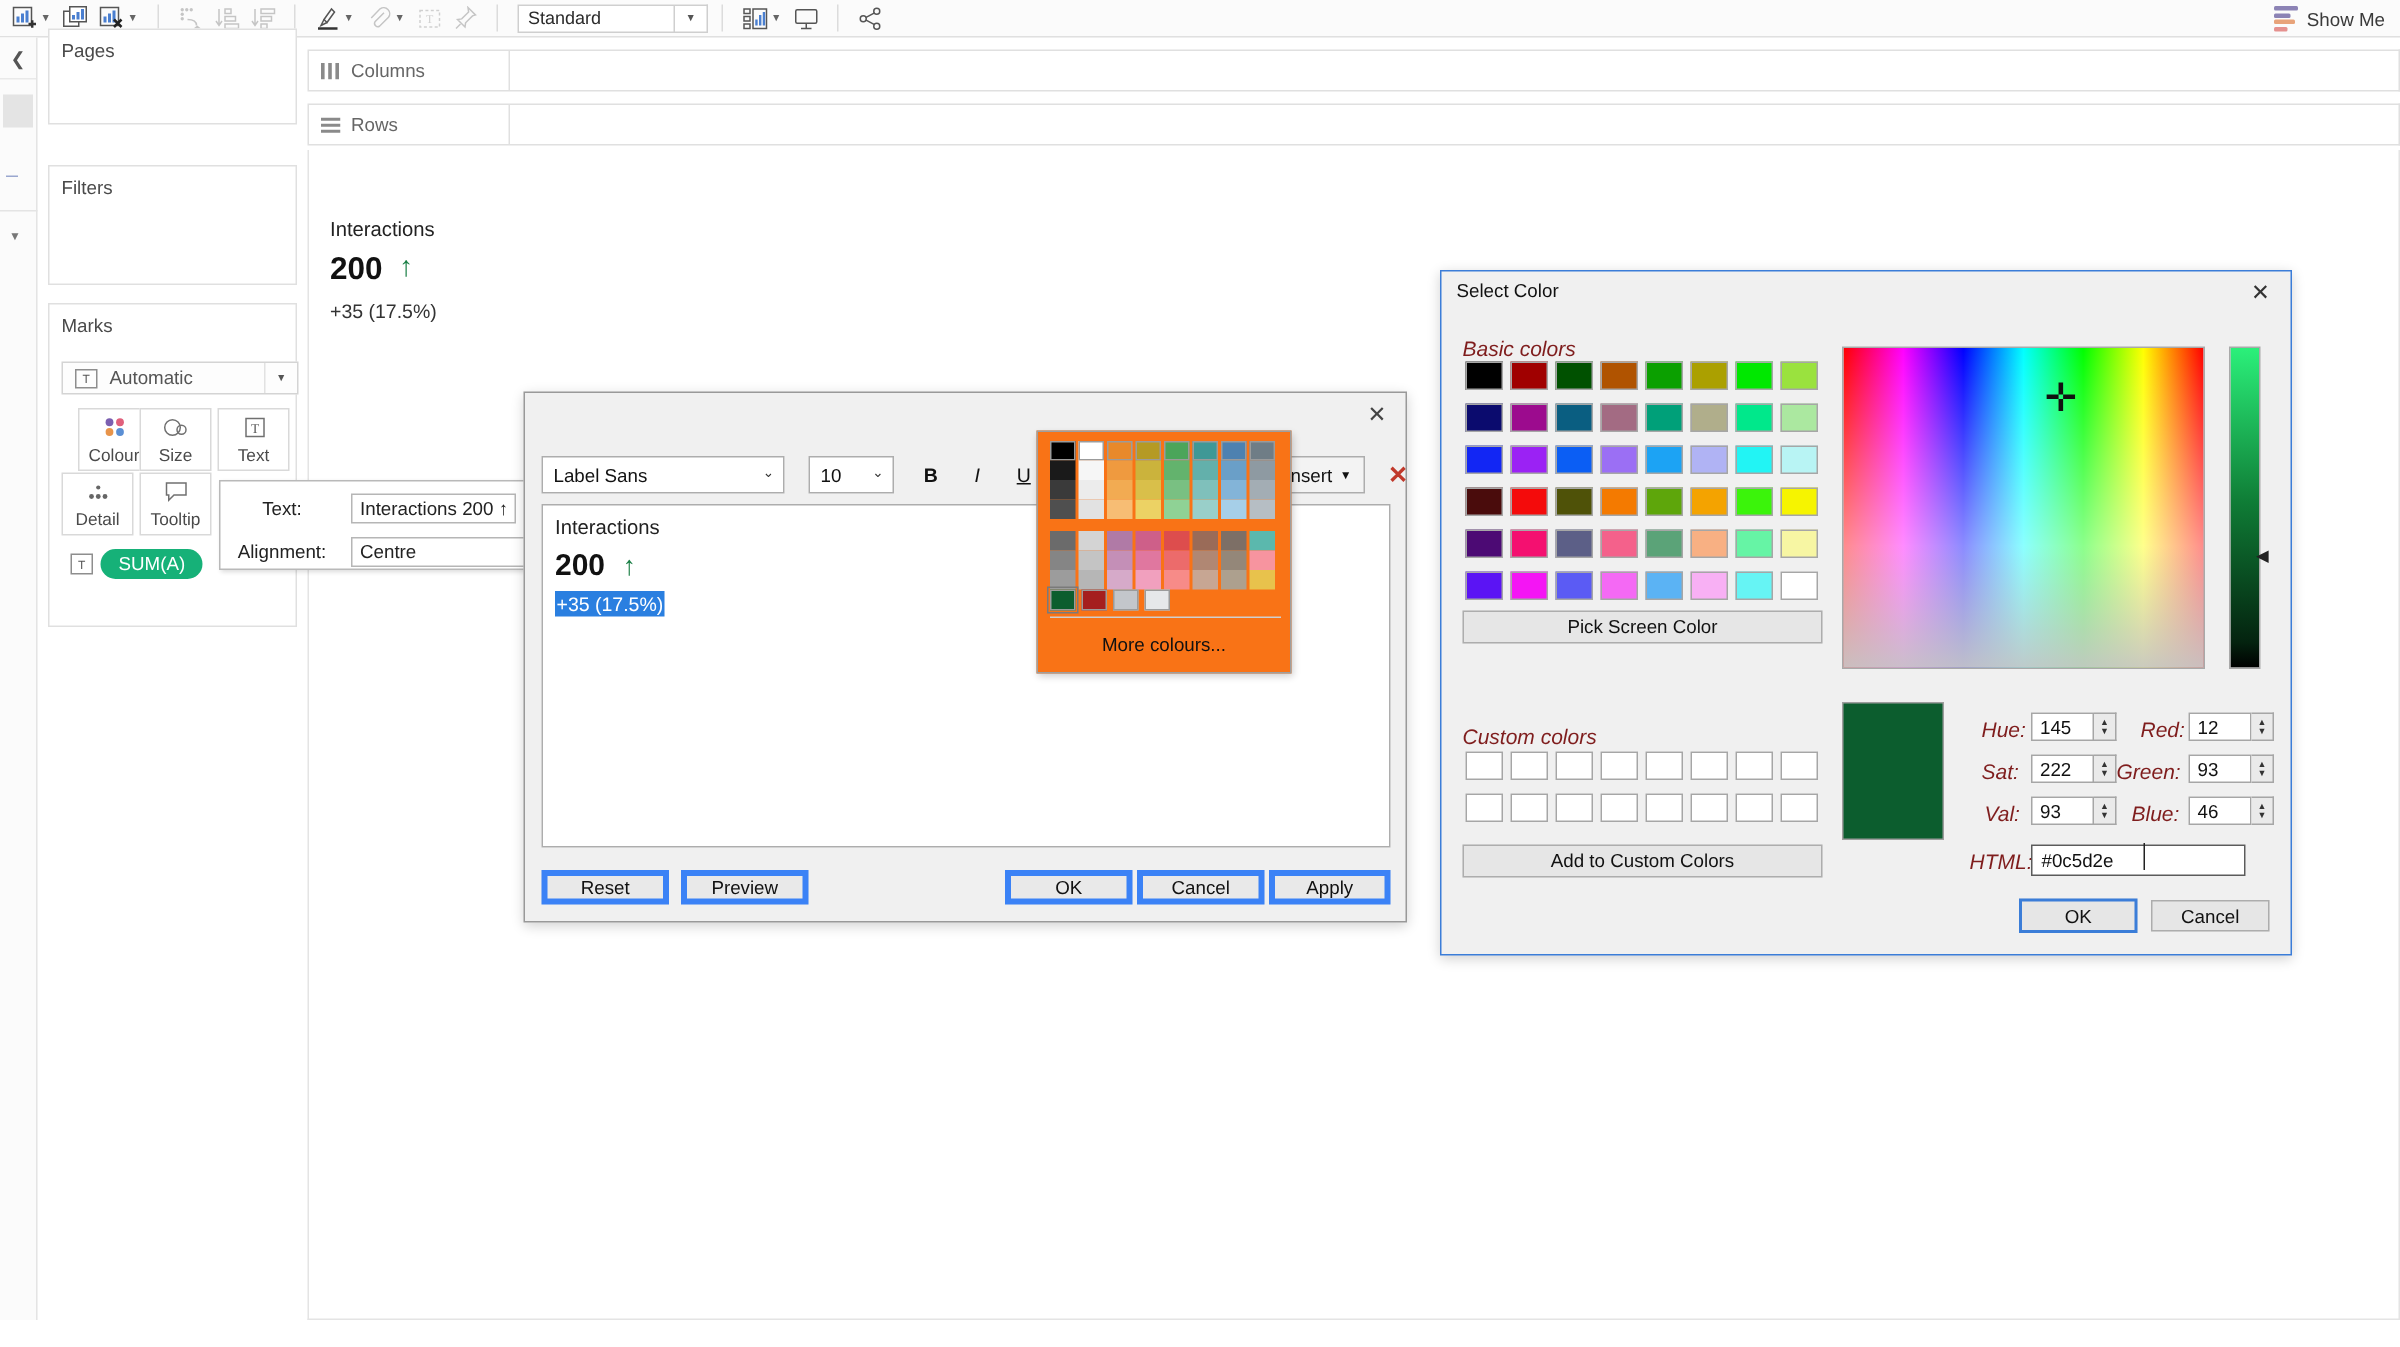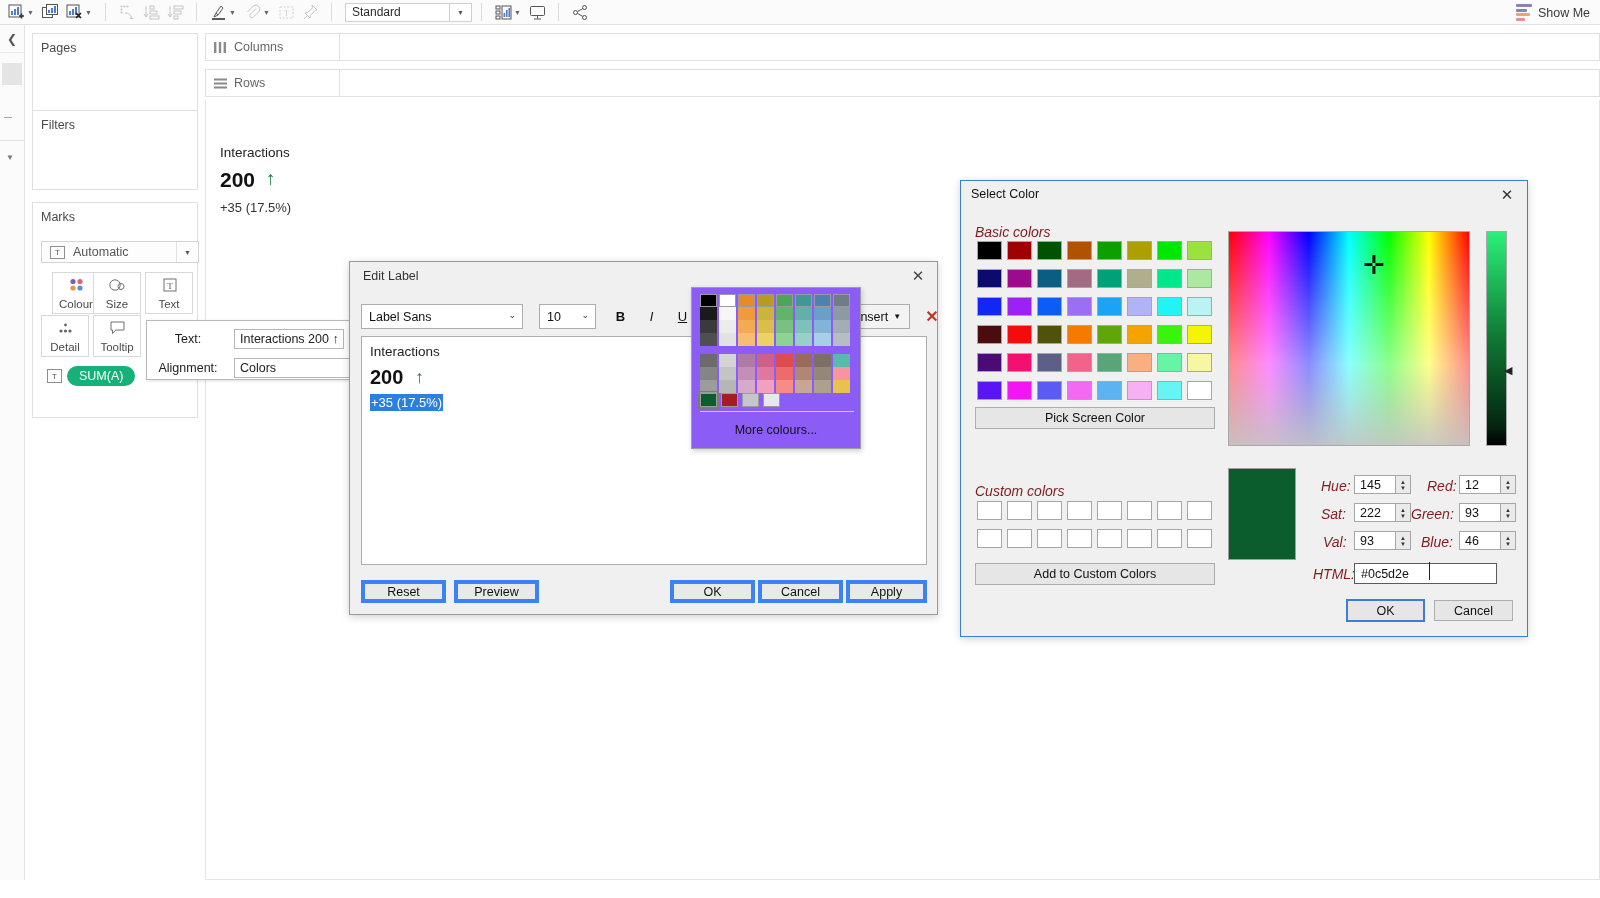--- a/index.html
+++ b/index.html
@@ -194,21 +194,21 @@
     background:#2a7fe0; padding:1px 1px;
   }
   .dlgbtn {
     position:absolute; height:23px; border:4px solid #3b82f6; background:#e9e9e9;
     display:flex; align-items:center; justify-content:center; font-size:12.5px; color:#111;
   }
 
   
   .palette {
     position:absolute; left:341px; top:25px; width:170px; height:162px;
-    background:#8b5cf6; border:1px solid #9e9e9e; box-shadow:1px 2px 5px rgba(0,0,0,0.2);
+    background:#f97316; border:1px solid #9e9e9e; box-shadow:1px 2px 5px rgba(0,0,0,0.2);
     z-index:60;
   }
   .pal-cell { position:absolute; }
   .pal-sel { outline:1px solid #7a7a7a; outline-offset:1px; }
   .pal-div { position:absolute; left:8px; top:123px; width:154px; height:1px; background:#cfcfcf; }
   .pal-more {
     position:absolute; left:0; top:130px; width:100%; height:24px;
     display:flex; align-items:center; justify-content:center; font-size:12.5px; color:#111;
   }
 
@@ -418,21 +418,21 @@
   </div>
 
   <div class="rail">
     <div class="rail-collapse">❮</div>
     <div class="rail-chip"></div>
     <div class="rail-line"></div>
     <div class="rail-hr"></div>
     <div class="rail-tri">▼</div>
   </div>
 
-  <div class="card" style="left:32px; top:33px; width:166px; height:80px;">
+  <div class="card" style="left:32px; top:19px; width:166px; height:64px;">
     <div class="card-title">Pages</div>
   </div>
 
   <div class="card" style="left:32px; top:110px; width:166px; height:80px;">
     <div class="card-title">Filters</div>
   </div>
 
   <div class="card" style="left:32px; top:202px; width:166px; height:216px;text-align:right;">
     <div class="card-title">Marks</div>
 
@@ -522,26 +522,25 @@
     <div class="lbl-sub">+35 (17.5%)</div>
   </div>
 
   <div class="tip">
     <div class="tip-row" style="left:0; top:8px;">
       <span class="tip-lbl" style="width:82px;">Text:</span>
       <span class="tip-field" style="width:110px; margin-left:5px;">Interactions 200 ↑</span>
     </div>
     <div class="tip-row" style="left:0; top:37px;">
       <span class="tip-lbl" style="width:82px;">Alignment:</span>
-      <span class="tip-field" style="width:122px; margin-left:5px;">Colors</span>
+      <span class="tip-field" style="width:122px; margin-left:5px;">Centre</span>
     </div>
   </div>
 
   <div class="dlg" id="editLabel">
-    <div class="dlg-title">Edit Label</div>
     <div class="dlg-close">✕</div>
 
     <div class="el-toolbar">
       <div class="el-font">
         <span>Label Sans</span>
         <span class="ar">⌄</span>
       </div>
       <div class="el-size">
         <span>10</span>
         <span class="ar">⌄</span>

